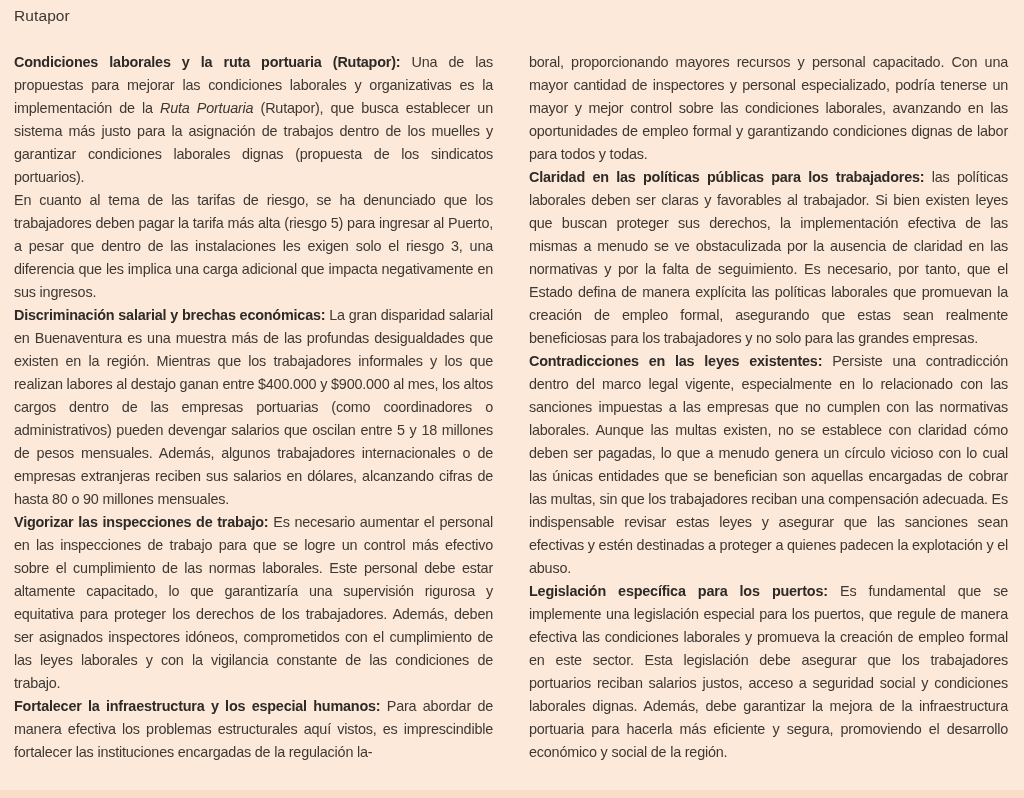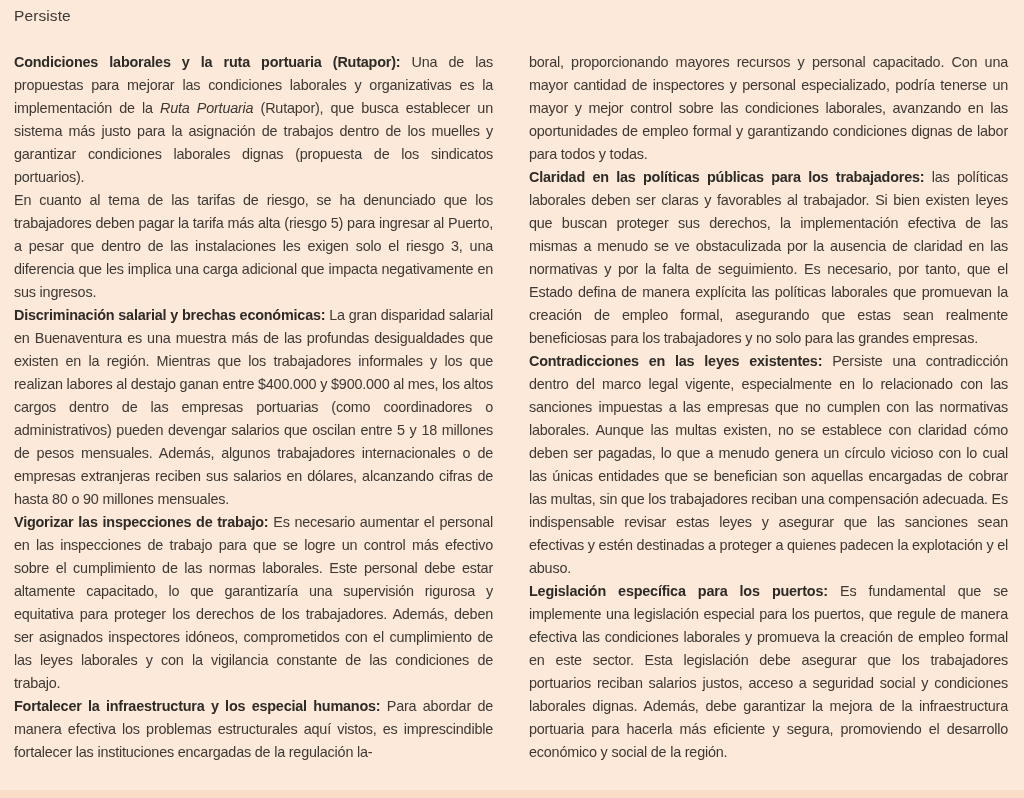--- a/index.html
+++ b/index.html
@@ -57,21 +57,21 @@
     left: 0;
     bottom: 0;
     width: 1024px;
     height: 8px;
     background: #faddc8;
   }
 </style>
 </head>
 <body>
 
-<div class="recuadro-label">Persiste</div>
+<div class="recuadro-label">Rutapor</div>
 
 <div class="columns">
   <div class="col" id="col-0">
       <p><span class="lead-bold">Condiciones laborales y la ruta portuaria (Rutapor): </span><span>Una de las propuestas para mejorar las condiciones laborales y organizativas es la implementación de la </span><span class="seg-italic">Ruta Portuaria</span><span> (Rutapor), que busca establecer un sistema más justo para la asignación de trabajos dentro de los muelles y garantizar condiciones laborales dignas (propuesta de los sindicatos portuarios).</span></p>
       <p><span>En cuanto al tema de las tarifas de riesgo, se ha denunciado que los trabajadores deben pagar la tarifa más alta (riesgo 5) para ingresar al Puerto, a pesar que dentro de las instalaciones les exigen solo el riesgo 3, una diferencia que les implica una carga adicional que impacta negativamente en sus ingresos.</span></p>
       <p><span class="lead-bold">Discriminación salarial y brechas económicas: </span><span>La gran disparidad salarial en Buenaventura es una muestra más de las profundas desigualdades que existen en la región. Mientras que los trabajadores informales y los que realizan labores al destajo ganan entre $400.000 y $900.000 al mes, los altos cargos dentro de las empresas portuarias (como coordinadores o administrativos) pueden devengar salarios que oscilan entre 5 y 18 millones de pesos mensuales. Además, algunos trabajadores internacionales o de empresas extranjeras reciben sus salarios en dólares, alcanzando cifras de hasta 80 o 90 millones mensuales.</span></p>
       <p><span class="lead-bold">Vigorizar las inspecciones de trabajo: </span><span>Es necesario aumentar el personal en las inspecciones de trabajo para que se logre un control más efectivo sobre el cumplimiento de las normas laborales. Este personal debe estar altamente capacitado, lo que garantizaría una supervisión rigurosa y equitativa para proteger los derechos de los trabajadores. Además, deben ser asignados inspectores idóneos, comprometidos con el cumplimiento de las leyes laborales y con la vigilancia constante de las condiciones de trabajo.</span></p>
       <p><span class="lead-bold">Fortalecer la infraestructura y los especial humanos: </span><span>Para abordar de manera efectiva los problemas estructurales aquí vistos, es imprescindible fortalecer las instituciones encargadas de la regulación la-</span></p>
     </div>
   <div class="col" id="col-1">

